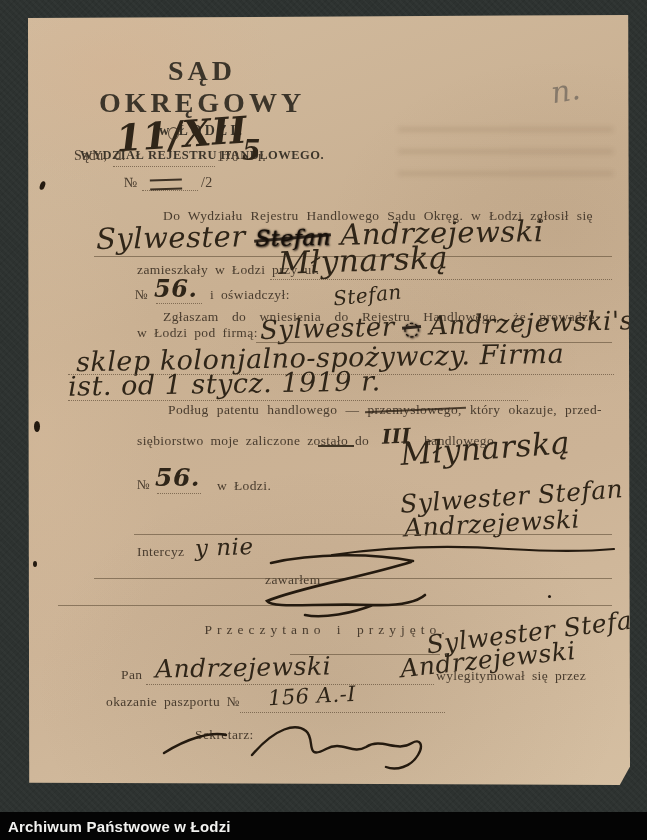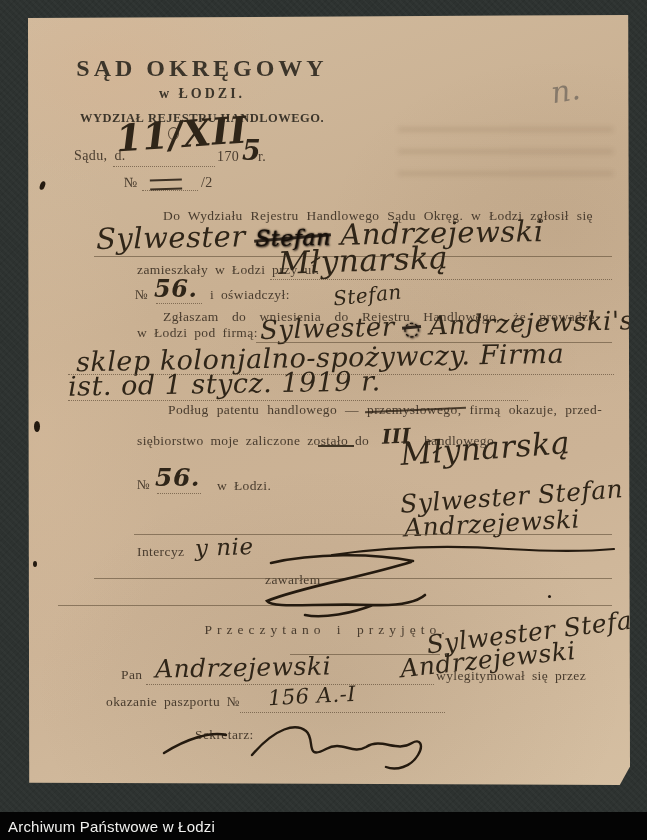--- a/index.html
+++ b/index.html
@@ -27,21 +27,21 @@
   }
   .p{position:absolute;font-family:"Liberation Serif","DejaVu Serif",serif;font-size:13.5px;
      color:#493c2e;letter-spacing:.4px;word-spacing:3px;white-space:nowrap;line-height:1.1;}
   .just{white-space:normal;text-align:justify;text-align-last:justify;}
   .hw{position:absolute;font-family:"DejaVu Serif",serif;font-style:italic;color:#2f2518;
       white-space:nowrap;letter-spacing:.5px;line-height:1;}
   .ihw{font-family:"DejaVu Serif",serif;font-style:italic;color:#2f2518;display:inline-block;}
   .rule{position:absolute;height:0;border-bottom:1px solid rgba(99,80,58,.62);}
   .dot{border-bottom-style:dotted;border-bottom-color:rgba(99,80,58,.7);}
   .hdr{position:absolute;left:38px;top:40px;width:272px;text-align:center;color:#3c352a;}
-  .hdr .l1{font-size:24px;font-weight:bold;letter-spacing:4px;text-align:center;}
+  .hdr .l1{font-size:28px;font-weight:bold;letter-spacing:4px;text-align:center;}
   .hdr .l2{font-size:14px;font-weight:bold;letter-spacing:3px;margin-top:4px;}
   .hdr .l3{font-size:13px;font-weight:bold;letter-spacing:.5px;margin-top:8px;transform:scaleX(.96);}
   .struck{position:relative;}
   .struck::after{content:"";position:absolute;left:-2px;right:-5px;top:46%;
      border-top:2px solid rgba(45,34,21,.8);transform:rotate(-2.5deg);}
   .blot{position:relative;color:#17100a;text-shadow:0 0 2px #17100a,1px 1px 2px rgba(23,16,10,.9);}
   .blot::after{content:"";position:absolute;left:-1px;right:-1px;top:42%;
      border-top:3px solid rgba(23,16,10,.85);transform:rotate(-4deg);}
   .speck{position:absolute;background:#241a10;border-radius:50%;}
   .ring{position:absolute;width:9px;height:11px;border:1.5px solid rgba(60,48,34,.8);border-radius:50%;}
@@ -49,21 +49,21 @@
      background:repeating-linear-gradient(0deg, transparent 0 9px, rgba(122,96,68,.55) 9px 14px, transparent 14px 22px);
      border-radius:8px;}
   .flour{position:absolute;}
   .flour path{fill:none;stroke:#241a0f;stroke-linecap:round;}
   .pencil{position:absolute;font-family:"DejaVu Serif",serif;font-style:italic;color:#86796a;}
   .eqmark{position:absolute;width:32px;height:7px;border-top:2px solid rgba(35,26,16,.85);
      border-bottom:2px solid rgba(35,26,16,.85);transform:rotate(-2deg);}
   .catline{position:absolute;height:0;border-bottom:2px solid rgba(40,30,18,.85);}
   .bar{position:absolute;left:0;top:812px;width:647px;height:28px;background:#040404;
      display:flex;align-items:center;}
-  .bar span{font-family:"Liberation Sans","DejaVu Sans",sans-serif;font-weight:normal;font-size:15px;
+  .bar span{font-family:"Liberation Sans","DejaVu Sans",sans-serif;font-weight:bold;font-size:15px;
      color:#f1f1ef;margin-left:8px;letter-spacing:.2px;}
 </style>
 </head>
 <body>
 
 <div class="paper">
   <div class="stains"></div>
   <div class="ghost"></div>
 
   <div class="hdr">
@@ -116,21 +116,21 @@
   <div class="rule" style="left:228px;top:327px;width:356px;"></div>
 
   <div class="hw" style="left:48px;top:329px;font-size:27px;transform:rotate(-1deg);">sklep kolonjalno-spożywczy. Firma</div>
   <div class="rule dot" style="left:40px;top:359px;width:546px;"></div>
   <div class="hw" style="left:40px;top:355px;font-size:27px;transform:rotate(-1deg);">ist. od 1 stycz. 1919 r.</div>
   <div class="rule dot" style="left:40px;top:385px;width:460px;"></div>
 
   <div class="p just" style="left:140px;top:388px;width:434px;">
     <span>Podług patentu handlowego —</span>
     <span class="struck">przemysłowego,</span>
-    <span>firmą okazuje, przed-</span>
+    <span>który okazuje, przed-</span>
   </div>
   <div class="p" style="left:109px;top:412px;">
     <span>siębiorstwo moje zaliczone zostało do</span>
     <span class="ihw" style="font-size:20px;font-weight:bold;margin:0 6px;transform:rotate(-3deg) translateY(-2px);">III</span>
     <span>handlowego.</span>
   </div>
   <div class="catline" style="left:290px;top:430px;width:36px;"></div>
 
   <div class="hw" style="left:372px;top:418px;font-size:31px;transform:rotate(-4deg);">Młynarską</div>
   <span class="p" style="left:109px;top:463px;">№</span>

